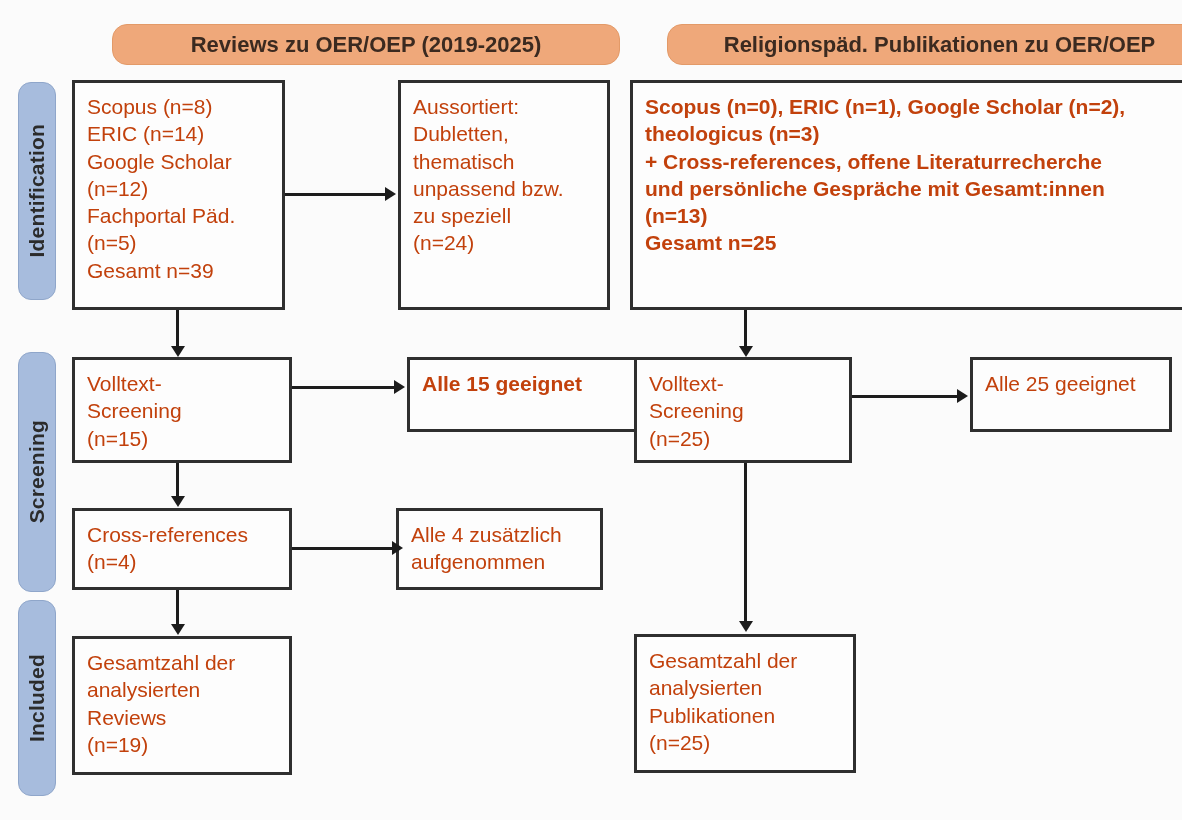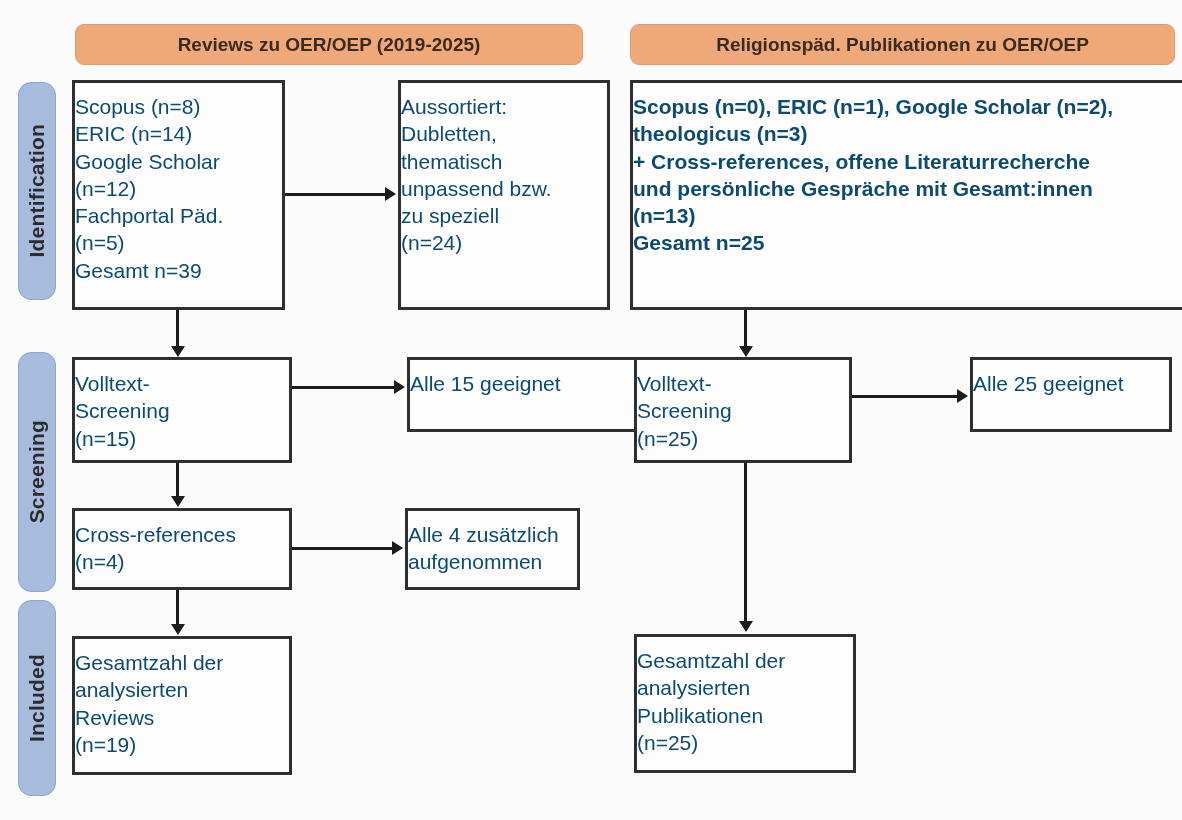--- a/index.html
+++ b/index.html
@@ -36,39 +36,40 @@
     color: #2b2b2b;
     letter-spacing: 0.2px;
     white-space: nowrap;
   }
 
   
   .col-header {
     position: absolute;
     background: #efa87a;
     border: 1.5px solid #e39a68;
-    border-radius: 9px;
+    border-radius: 15px;
     box-sizing: border-box;
     display: flex;
     align-items: center;
     justify-content: center;
     color: #3b2a20;
-    font-size: 19px;
+    font-size: 22px;
     font-weight: bold;
     white-space: nowrap;
+    margin-left: 37px;
   }
 
   
   .box {
     position: absolute;
     background: #fdfdfd;
     border: 3px solid #2f2f2f;
     box-sizing: border-box;
-    padding: 10px 8px 6px 0;
-    color: #0c4a6e;
+    padding: 10px 8px 6px 12px;
+    color: #c2410c;
     font-size: 21px;
     line-height: 1.30;
     overflow: hidden;
   }
   .box .line { display: block; white-space: nowrap; }
   .box.wrapbox .line { white-space: normal; }
 
   
   .vline {
     position: absolute;
@@ -144,36 +145,36 @@
 
   <div class="vline" style="left:176px; top:310px; height:36px;"></div>
   <div class="arrow-down" style="left:171px; top:346px;"></div>
 
   <div class="box" style="left:72px; top:357px; width:220px; height:106px;">
     <span class="line">Volltext-</span>
     <span class="line">Screening</span>
     <span class="line">(n=15)</span>
   </div>
 
-  <div class="box" style="left:407px; top:357px; width:232px; height:75px;">
+  <div class="box" style="left:407px; top:357px; width:232px; height:75px;font-weight:bold;">
     <span class="line">Alle 15 geeignet</span>
   </div>
 
   <div class="hline" style="left:292px; top:386px; width:102px;"></div>
   <div class="arrow-right" style="left:394px; top:380px;"></div>
 
   <div class="vline" style="left:176px; top:463px; height:33px;"></div>
   <div class="arrow-down" style="left:171px; top:496px;"></div>
 
   <div class="box" style="left:72px; top:508px; width:220px; height:82px;">
     <span class="line">Cross-references</span>
     <span class="line">(n=4)</span>
   </div>
 
-  <div class="box" style="left:405px; top:508px; width:175px; height:82px;">
+  <div class="box" style="left:396px; top:508px; width:207px; height:82px;">
     <span class="line">Alle 4 zusätzlich</span>
     <span class="line">aufgenommen</span>
   </div>
 
   <div class="hline" style="left:292px; top:547px; width:100px;"></div>
   <div class="arrow-right" style="left:392px; top:541px;"></div>
 
   <div class="vline" style="left:176px; top:590px; height:34px;"></div>
   <div class="arrow-down" style="left:171px; top:624px;"></div>
 

